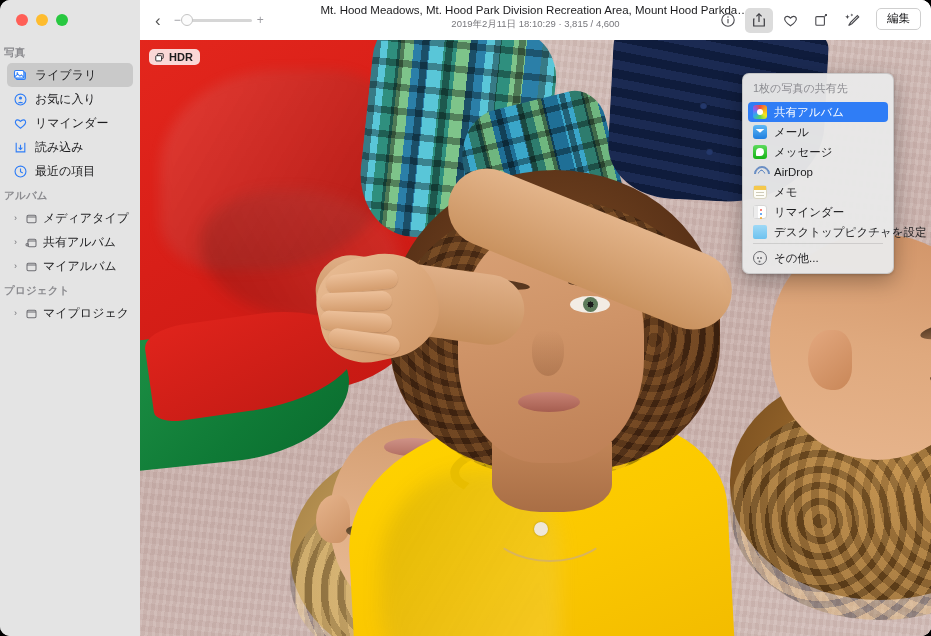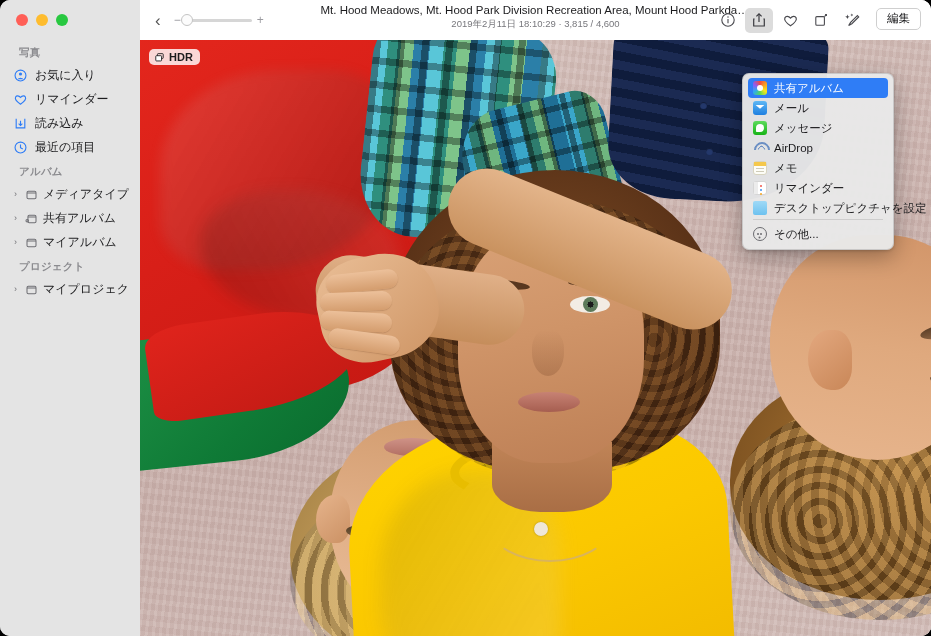--- a/index.html
+++ b/index.html
@@ -29,21 +29,21 @@
     position: absolute; top: 14px; left: 16px;
     display: flex; gap: 8px;
   }
   .light { width: 12px; height: 12px; border-radius: 50%; }
   .l-red { background: #ff5f57; }
   .l-yellow { background: #febc2e; }
   .l-green { background: #28c840; }
 
   .sb-section {
     font-size: 10.5px; color: #8b8b8f;
-    padding: 6px 0 3px 19px; font-weight: 600;
+    padding: 6px 0 3px 4px; font-weight: 600;
     letter-spacing: .2px;
   }
   .sb-item {
     display: flex; align-items: center;
     height: 24px; margin: 0 7px; padding-left: 6px;
     border-radius: 5px; gap: 7px;
     font-size: 12px; color: #1c1c1e;
   }
   .sb-item.sel { background: #c9c9c9; }
   .sb-ico { width: 15px; height: 15px; flex: 0 0 15px; display:block; }
@@ -487,20 +487,29 @@
 
   <div class="sidebar">
     <div class="traffic">
       <div class="light l-red"></div>
       <div class="light l-yellow"></div>
       <div class="light l-green"></div>
     </div>
 
     <div class="sb-section">写真</div>
 
+    <div class="sb-item sel">
+      <svg class="sb-ico" viewBox="0 0 16 16" fill="none" stroke="#2f7df6" stroke-width="1.2">
+        <rect x="3.2" y="4.2" width="10" height="8" rx="1.6" fill="#8fc3f7"></rect>
+        <rect x="1.6" y="2.6" width="10" height="8" rx="1.6" fill="#fff"></rect>
+        <circle cx="4.6" cy="5.4" r="1" fill="#2f7df6" stroke="none"></circle>
+        <path d="M2 9.2 L5 6.6 L7.4 8.6 L9 7.4 L11.2 9.6" stroke="#2f7df6" stroke-width="1.1" fill="none"></path>
+      </svg>
+      <span class="sb-lbl">ライブラリ</span>
+    </div>
 
 
     <div class="sb-item">
       <svg class="sb-ico" viewBox="0 0 16 16" fill="none" stroke="#2f7df6" stroke-width="1.2">
         <circle cx="8" cy="8" r="5.8"></circle>
         <circle cx="8" cy="6.4" r="1.7" fill="#2f7df6" stroke="none"></circle>
         <path d="M4.8 12 a3.4 2.6 0 0 1 6.4 0" fill="#2f7df6" stroke="none"></path>
       </svg>
       <span class="sb-lbl">お気に入り</span>
     </div>
@@ -694,20 +703,21 @@
 
       <div class="hdr-badge">
         <svg width="11" height="11" viewBox="0 0 16 16" fill="none" stroke="#1c1c1e" stroke-width="1.3">
           <rect x="5" y="2.4" width="8.4" height="7" rx="1"></rect>
           <rect x="2.6" y="5.4" width="8.4" height="7.6" rx="1" fill="#fff"></rect>
         </svg>
         <span>HDR</span>
       </div>
 
       <div class="menu">
+        <div class="menu-hdr">1枚の写真の共有先</div>
 
         <div class="mi sel">
           <span class="mico ic-album"></span>
           <span>共有アルバム</span>
         </div>
         <div class="mi">
           <span class="mico ic-mail"></span>
           <span>メール</span>
         </div>
         <div class="mi">

